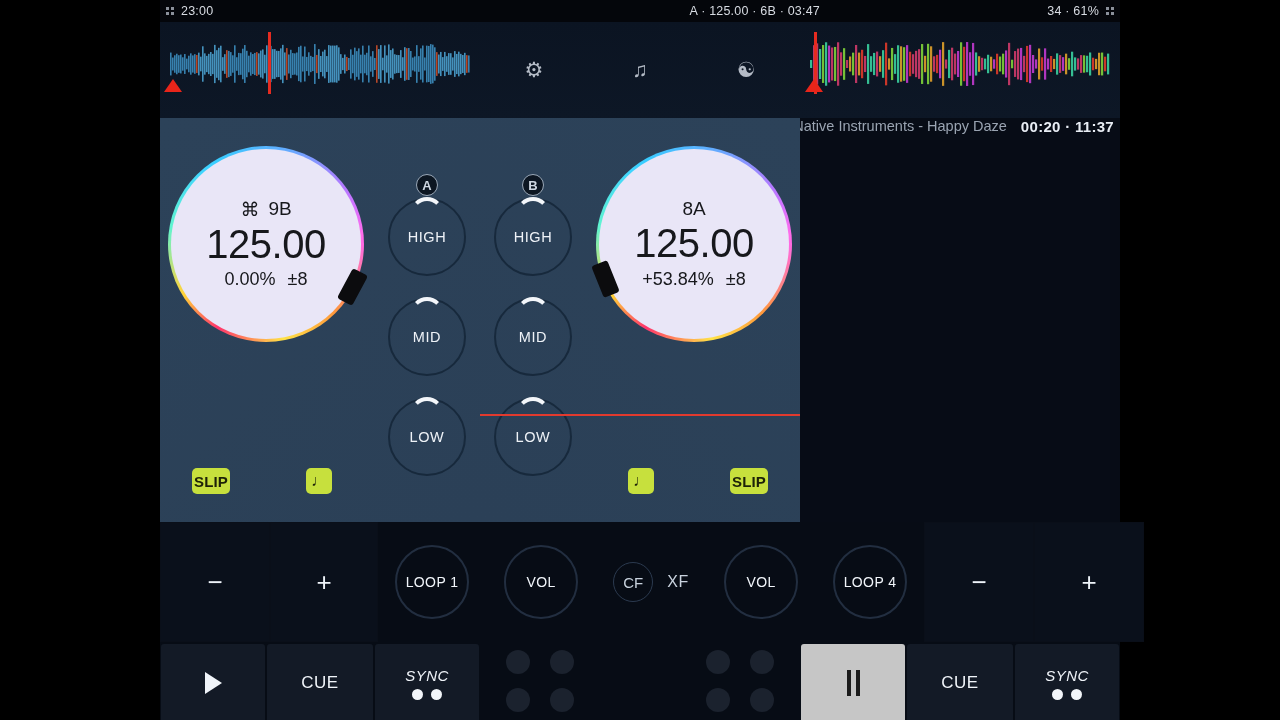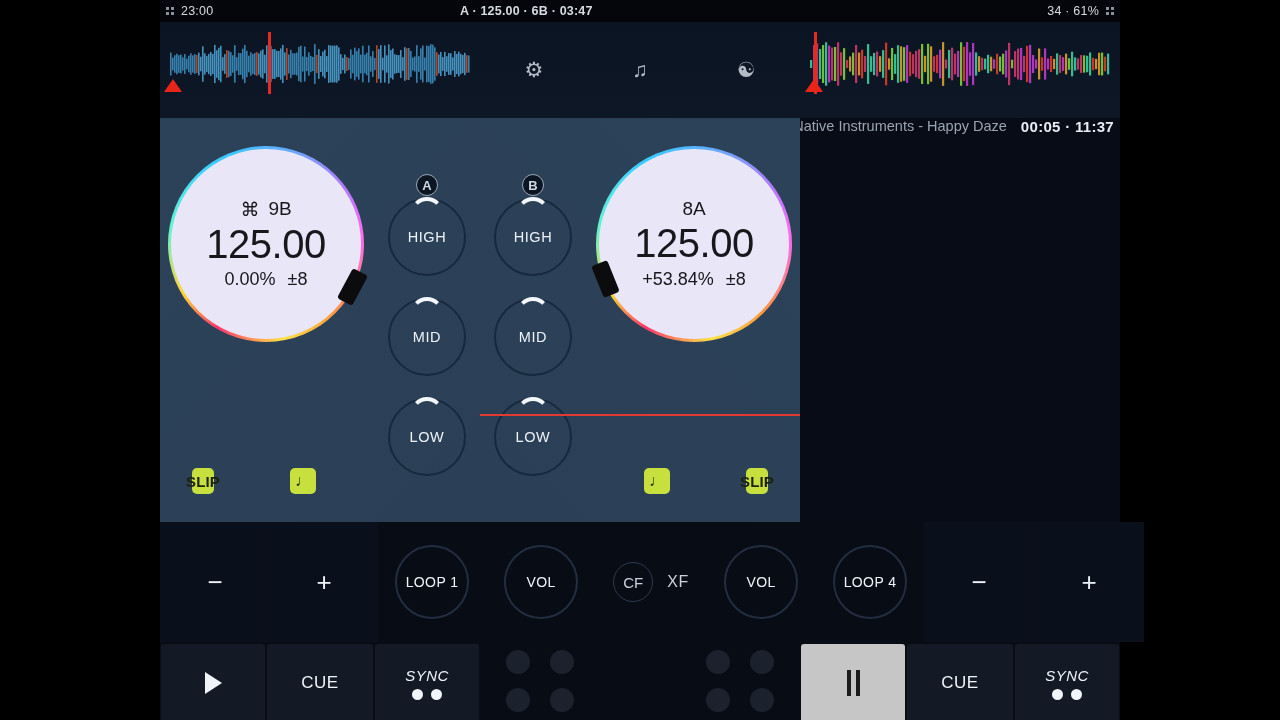--- a/index.html
+++ b/index.html
@@ -11,21 +11,21 @@
   }
   #app { position: relative; width: 1280px; height: 720px; background: #000; }
 
   
   .statusbar {
     position: absolute; left: 160px; top: 0; width: 960px; height: 22px;
     background: #04060b; color: #d7dbe2;
     display: flex; align-items: center; font-size: 12.5px; letter-spacing: .2px;
   }
   .sb-left { display: flex; align-items: center; gap: 7px; padding-left: 6px; width: 300px; }
-  .sb-center { flex: 1; text-align: left; font-weight: bold; }
+  .sb-center { flex: 1; text-align: right; }
   .sb-right { display: flex; align-items: center; justify-content: flex-end; gap: 7px; width: 300px; padding-right: 6px; }
   .dots4 { display: grid; grid-template-columns: 3px 3px; grid-template-rows: 3px 3px; gap: 2px; }
   .dots4 i { display: block; width: 3px; height: 3px; background: #8b919c; }
 
   
   .frame {
     position: absolute; left: 160px; top: 22px; width: 960px; height: 698px;
     background: #070c16;
   }
 
@@ -118,21 +118,21 @@
 
   
   .slip-row { position: absolute; bottom: 26px; width: 100%; height: 30px; display: flex; align-items: center; }
   .deck.left .slip-row { padding-left: 32px; gap: 76px; }
   .deck.right .slip-row { padding-right: 32px; gap: 76px; justify-content: flex-end; }
   .btn-yellow {
     background: #c7e03d; color: #1d2208; border-radius: 5px;
     display: flex; align-items: center; justify-content: center;
     font-weight: bold; font-size: 15px;
   }
-  .btn-slip { width: 22px; height: 26px; letter-spacing: .2px; }
+  .btn-slip { width: 38px; height: 26px; letter-spacing: .2px; }
   .btn-note { width: 26px; height: 26px; font-size: 16px; }
 
   
   .wavecenter {
     position: absolute; left: 320px; top: 96px; width: 320px; height: 404px;
     background: #13243c; display: flex; overflow: hidden;
   }
   .wave-pane { position: relative; width: 160px; height: 404px; background: #13243c; }
   .wave-pane.b { background: #15273f; }
   .zoom-ic {
@@ -521,21 +521,21 @@
         <span class="tb-title">Anil Aras - Dance MF</span>
         <span class="tb-time">
           <span>01:52</span>
           <span>·</span>
           <span>03:47</span>
         </span>
       </div>
       <div class="tb-half right">
         <span class="tb-title">Native Instruments - Happy Daze</span>
         <span class="tb-time">
-          <span>00:05</span>
+          <span>00:20</span>
           <span>·</span>
           <span>11:37</span>
         </span>
       </div>
     </div>
 
     <div class="decks">
 
       <div class="deck left">
         <div class="deck-badge">A</div>

